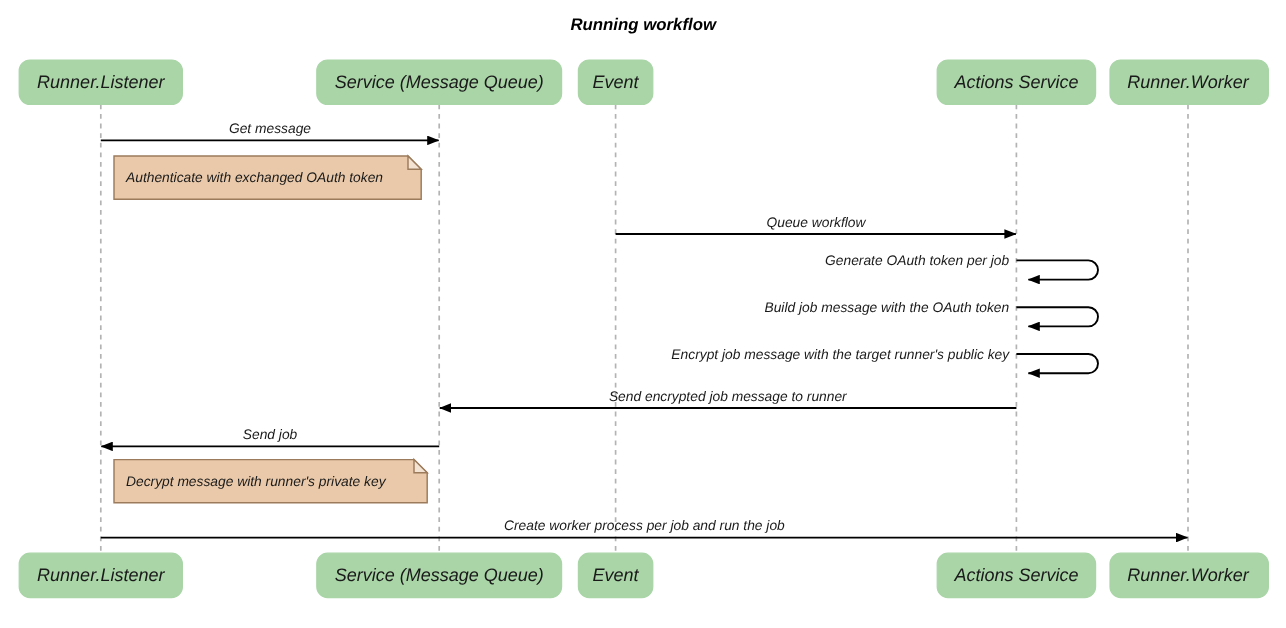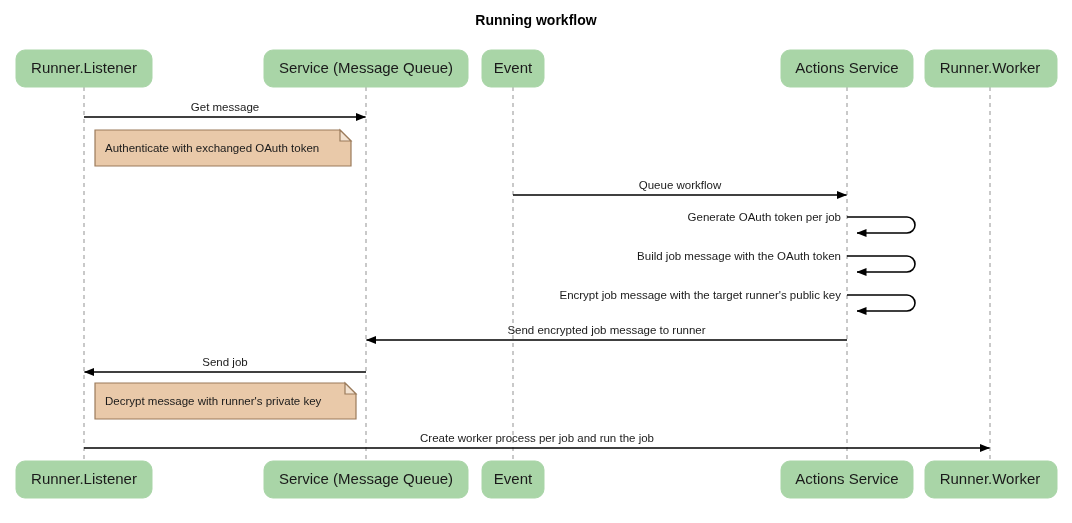--- a/index.html
+++ b/index.html
@@ -10,20 +10,21 @@
   body {
     width: 1072px;
     height: 523px;
     font-family: "Liberation Sans", sans-serif;
     overflow: hidden;
   }
   #diagram-root {
     position: relative;
     width: 1072px;
     height: 523px;
+    font-style: italic;
   }
   svg#seq {
     display: block;
     width: 1072px;
     height: 523px;
   }
   .title-text {
     font-family: "Liberation Sans", sans-serif;
     font-size: 14px;
     font-weight: bold;

